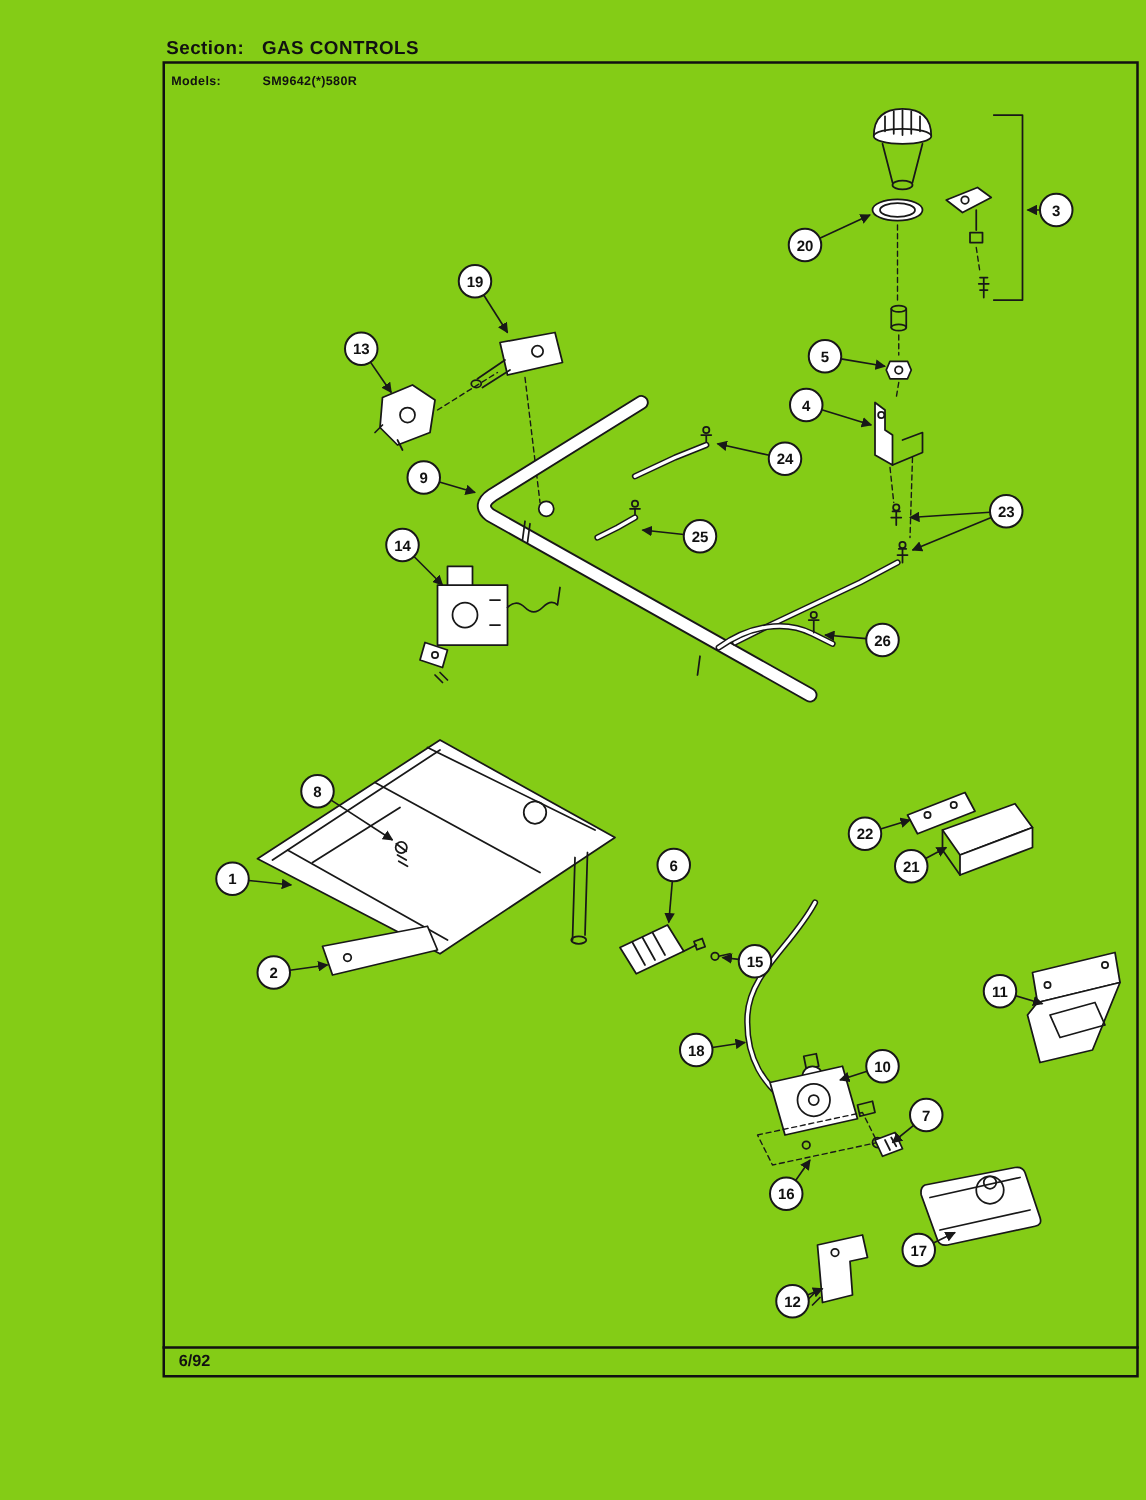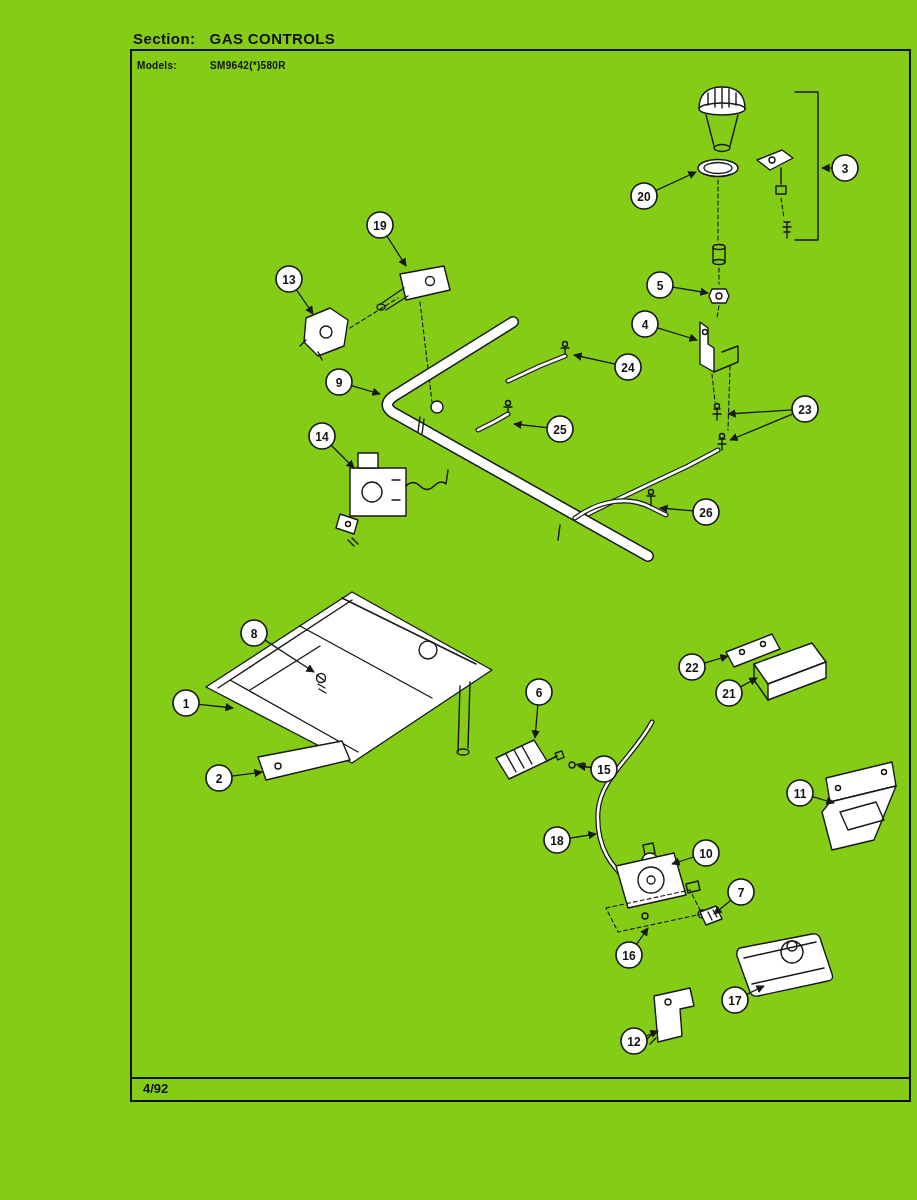--- a/index.html
+++ b/index.html
@@ -42,21 +42,21 @@
     <span>GAS CONTROLS</span>
   </div>
 
   <div class="models-row">
     <span class="lbl">Models:</span>
     <span>SM9642(*)580R</span>
   </div>
 
   <div class="frame"></div>
   <div class="footer-rule"></div>
-  <div class="footer-text">4/92</div>
+  <div class="footer-text">6/92</div>
 
   <svg id="diagram" width="917" height="1200" viewBox="0 0 917 1200">
     <defs>
       <marker id="arrow" viewBox="0 0 10 10" refX="9" refY="5" markerWidth="6.5" markerHeight="6.5" orient="auto">
         <path d="M0,0 L10,5 L0,10 Z" fill="#181818"></path>
       </marker>
     </defs>
 
     <g class="art">
 

